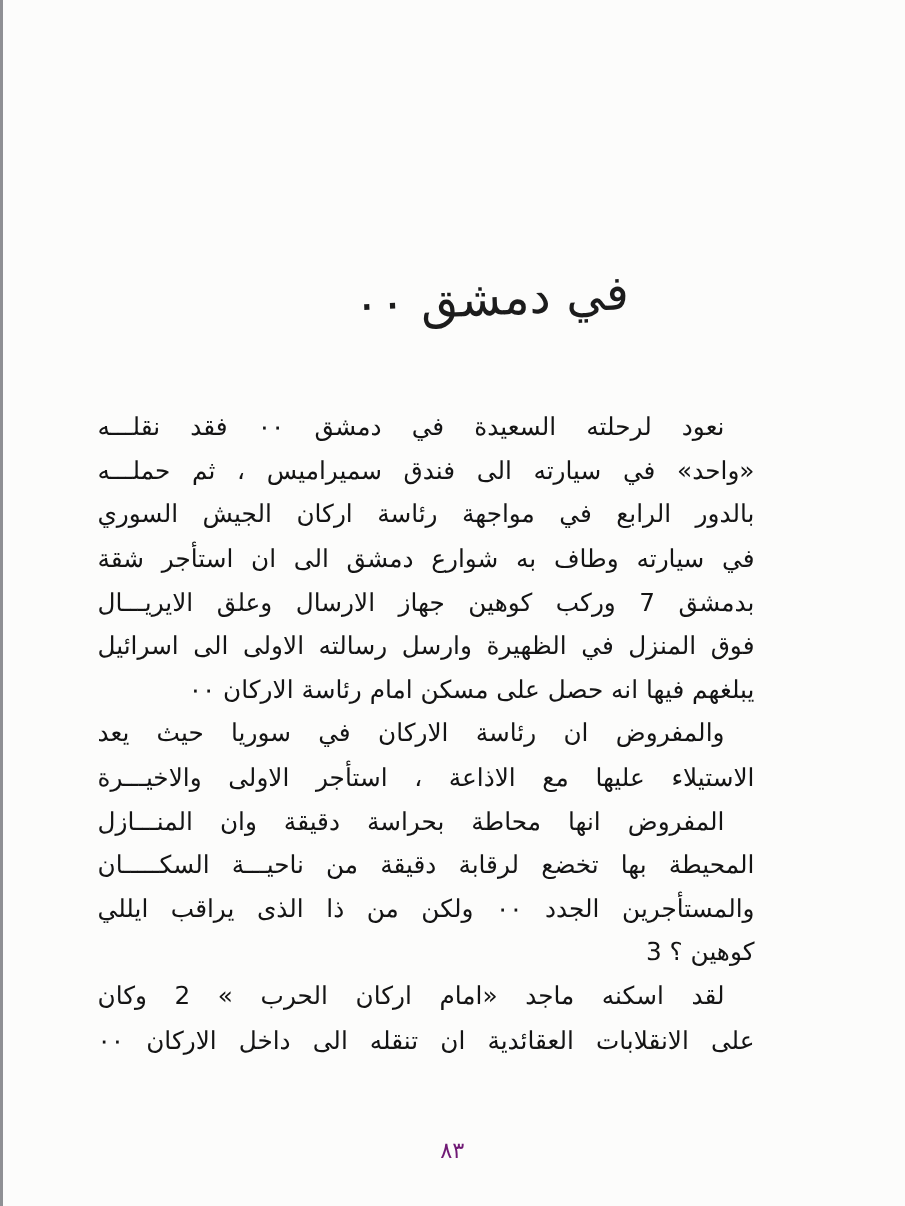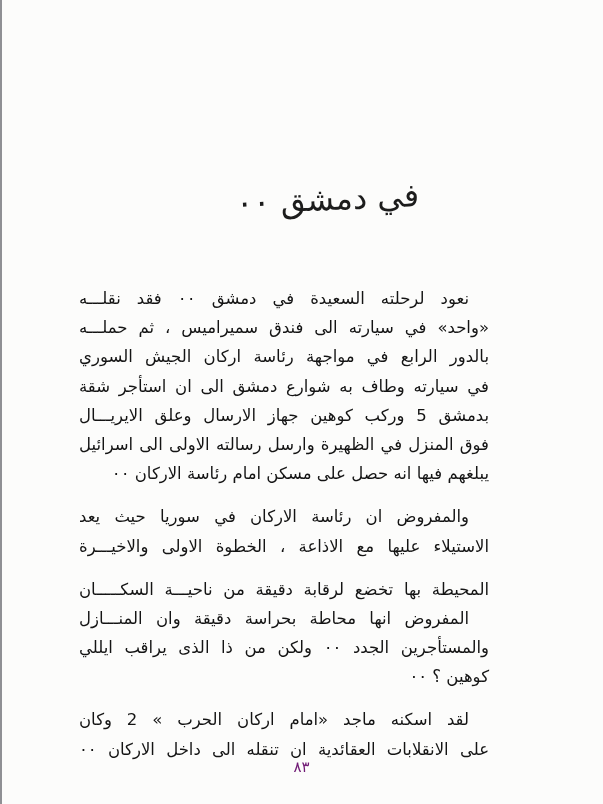--- a/index.html
+++ b/index.html
@@ -38,21 +38,21 @@
   .text-block {
     position: absolute;
     top: 270px;
     left: 65px;
     width: 438px;
     direction: rtl;
     font-size: 16.5px;
     color: #141414;
   }
   .para {
-    margin: 14px;
+    margin: 0;
     padding: 0;
   }
   .line {
     height: 29.2px;
     line-height: 29.2px;
     white-space: nowrap;
   }
   .just {
     text-align: justify;
     text-align-last: justify;
@@ -77,33 +77,33 @@
 <div class="scan-edge"></div>
 
 <div class="chapter-title">في دمشق ٠٠</div>
 
 <div class="text-block">
   <div class="para">
     <div class="line just indent">نعود لرحلته السعيدة في دمشق ٠٠ فقد نقلـــه</div>
     <div class="line just">«واحد» في سيارته الى فندق سميراميس ، ثم حملـــه</div>
     <div class="line just">بالدور الرابع في مواجهة رئاسة اركان الجيش السوري</div>
     <div class="line just">في سيارته وطاف به شوارع دمشق الى ان استأجر شقة</div>
-    <div class="line just">بدمشق 5 وركب كوهين جهاز الارسال وعلق الايريـــال</div>
+    <div class="line just">بدمشق 7 وركب كوهين جهاز الارسال وعلق الايريـــال</div>
     <div class="line just">فوق المنزل في الظهيرة وارسل رسالته الاولى الى اسرائيل</div>
     <div class="line">يبلغهم فيها انه حصل على مسكن امام رئاسة الاركان ٠٠</div>
   </div>
   <div class="para">
     <div class="line just indent">والمفروض ان رئاسة الاركان في سوريا حيث يعد</div>
-    <div class="line just">الاستيلاء عليها مع الاذاعة ، الخطوة الاولى والاخيـــرة</div>
+    <div class="line just">الاستيلاء عليها مع الاذاعة ، استأجر الاولى والاخيـــرة</div>
   </div>
   <div class="para">
+    <div class="line just indent">المفروض انها محاطة بحراسة دقيقة وان المنـــازل</div>
     <div class="line just">المحيطة بها تخضع لرقابة دقيقة من ناحيـــة السكـــــان</div>
-    <div class="line just indent">المفروض انها محاطة بحراسة دقيقة وان المنـــازل</div>
     <div class="line just">والمستأجرين الجدد ٠٠ ولكن من ذا الذى يراقب ايللي</div>
-    <div class="line">كوهين ؟ ٠٠</div>
+    <div class="line">كوهين ؟ 3</div>
   </div>
   <div class="para">
     <div class="line just indent">لقد اسكنه ماجد «امام اركان الحرب » 2 وكان</div>
     <div class="line just">على الانقلابات العقائدية ان تنقله الى داخل الاركان ٠٠</div>
   </div>
 </div>
 
 <div class="page-number">٨٣</div>
 
 </body></html>

